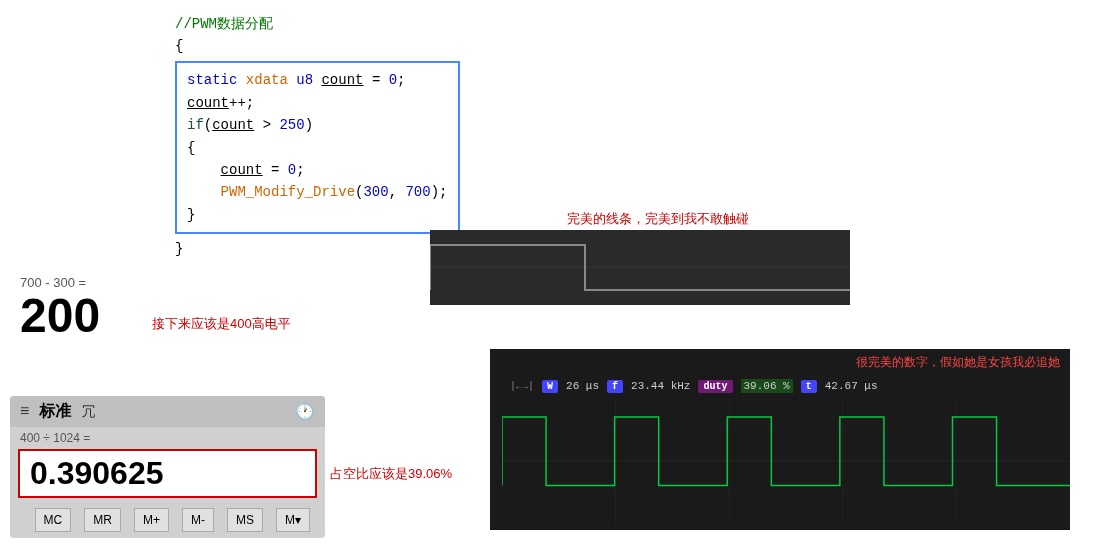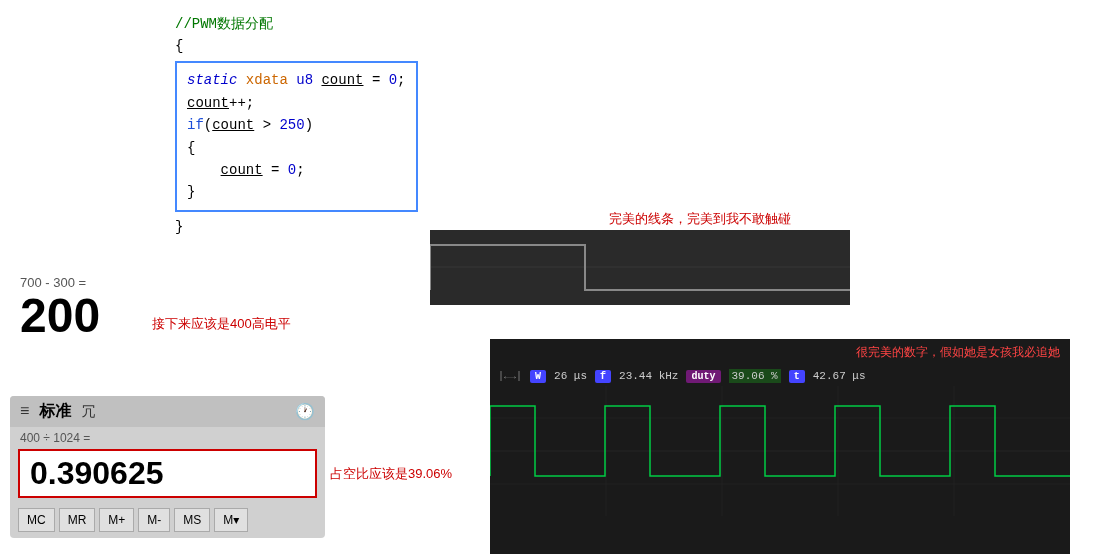--- a/index.html
+++ b/index.html
@@ -29,24 +29,24 @@
     }
 
     .code-line {
       font-size: 14px;
       line-height: 1.6;
       color: #000000;
     }
 
     .kw-void { color: #0000cc; }
     .kw-func { color: #cc6600; }
-    .kw-static { color: #0000cc; font-style: italic; }
+    .kw-static { color: #0000cc; }
     .kw-xdata { color: #cc6600; }
     .kw-u8 { color: #0000cc; }
-    .kw-if { color: #1d4ed8; font-family: Liberation Mono, monospace; }
+    .kw-if { color: #14532d; font-family: Liberation Mono, monospace; }
     .kw-pwm { color: #cc6600; }
     .kw-count { color: #000000; text-decoration: underline; }
     .num { color: #0000cc; }
     .paren { color: #000000; }
 
     .highlight-box {
       border: 2px solid #4488ff;
       padding: 6px 10px;
       margin: 4px 0;
       display: inline-block;
@@ -156,44 +156,45 @@
       padding: 4px 10px;
       text-align: left;
       font-size: 32px;
       font-weight: bold;
       color: #000000;
       font-family: Arial, sans-serif;
     }
 
     .calc-buttons {
       display: flex;
-      gap: 4px;
-      padding: 6px 8px;
-      justify-content: flex-start;
+      gap: 13px;
+      padding: 6px 15px;
+      justify-content: flex-end;
     }
 
     .calc-btn {
       background: #e0e0e0;
       border: 1px solid #aaaaaa;
       padding: 4px 8px;
       font-size: 12px;
       color: #000;
       cursor: pointer;
       font-family: Arial, sans-serif;
     }
 
     
     .oscilloscope {
       position: absolute;
-      bottom: 4px;
+      bottom: 28px;
       left: 490px;
       width: 580px;
-      height: 215px;
+      height: 181px;
       background: #1a1a1a;
       overflow: hidden;
+      padding-left: 12px;
     }
 
     .osc-header {
       background: #1a1a1a;
       padding: 5px 10px;
       color: #ff4444;
       font-size: 12px;
       font-family: 'SimSun', sans-serif;
       text-align: right;
     }
@@ -215,21 +216,21 @@
     }
 
     .badge-w { background: #4444ff; color: white; }
     .badge-f { background: #4444ff; color: white; }
     .badge-duty { background: #701a75; color: white; }
     .badge-t { background: #4444ff; color: white; }
 
     .annotation-right {
       position: absolute;
       top: 210px;
-      left: 609px;
+      left: 567px;
       color: #cc0000;
       font-family: 'SimSun', sans-serif;
       font-size: 13px;
     }
 
     .annotation-below-calc {
       position: absolute;
       top: 315px;
       left: 152px;
       color: #cc0000;
@@ -243,20 +244,21 @@
 <div class="code-area">
   <div class="code-comment">//PWM数据分配</div>
   <div class="code-line">{</div>
   
   <div class="highlight-box">
     <div class="code-line"><span class="kw-static">static</span>&nbsp;<span class="kw-xdata">xdata</span>&nbsp;<span class="kw-u8">u8</span>&nbsp;<span class="kw-count">count</span>&nbsp;=&nbsp;<span class="num">0</span>;</div>
     <div class="code-line"><span class="kw-count">count</span>++;</div>
     <div class="code-line"><span class="kw-if">if</span>(<span class="kw-count">count</span>&nbsp;&gt;&nbsp;<span class="num">250</span>)</div>
     <div class="code-line">{</div>
     <div class="code-line">&nbsp;&nbsp;&nbsp;&nbsp;<span class="kw-count">count</span>&nbsp;=&nbsp;<span class="num">0</span>;</div>
+    <div class="code-line">&nbsp;&nbsp;&nbsp;&nbsp;<span class="kw-pwm">PWM_Modify_Drive</span>(<span class="num">300</span>,&nbsp;<span class="num">700</span>);</div>
     <div class="code-line">}</div>
   </div>
   
   <div class="code-line">}</div>
 </div>
 
 <div class="annotation-right">完美的线条，完美到我不敢触碰</div>
 
 <div class="left-panel">
   <div class="calc-formula">700 - 300 =</div>

